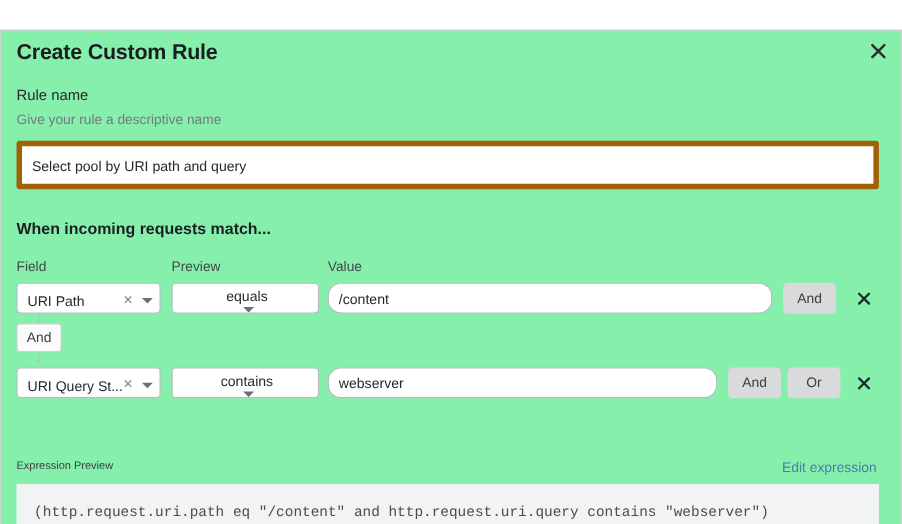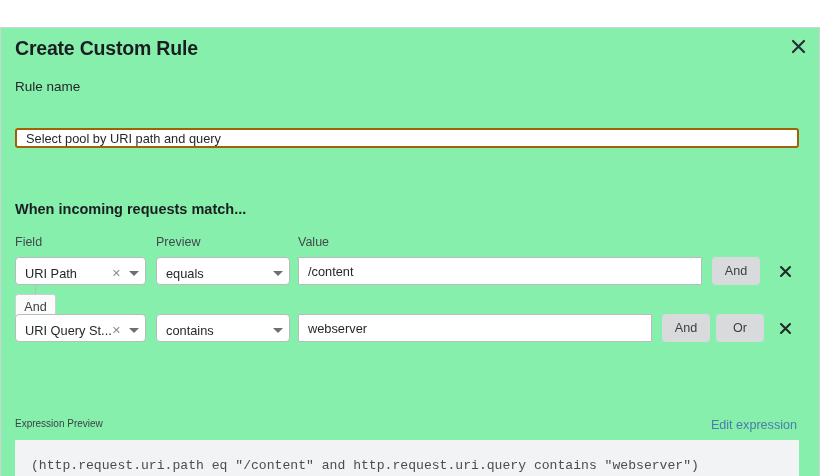--- a/index.html
+++ b/index.html
@@ -63,22 +63,22 @@
     left: 14px;
     top: 74px;
     font-size: 12.5px;
     color: #76797c;
   }
   .rule-name-input {
     position: absolute;
     left: 14px;
     top: 100px;
     width: 784px;
-    height: 20px;
-    border: 2px solid #a16207;
+    height: 44px;
+    border: 5px solid #a16207;
     border-radius: 3px;
     background: #fff;
     font-family: "Liberation Sans", sans-serif;
     font-size: 12.8px;
     color: #24282b;
     padding: 0 9px;
     outline: none;
   }
 
   
@@ -98,21 +98,21 @@
     font-size: 12.5px;
     color: #44484b;
   }
   .col-label.field    { left: 14px; }
   .col-label.operator { left: 155px; }
   .col-label.value    { left: 297px; }
 
   
   .cond-row { position: absolute; left: 0; width: 820px; height: 28px; }
   .cond-row.r1 { top: 229px; }
-  .cond-row.r2 { top: 286px; text-decoration: underline; }
+  .cond-row.r2 { top: 306px; text-decoration: underline; }
 
   .select-box {
     position: absolute;
     height: 28px;
     border: 1px solid #b9bcbf;
     border-radius: 4px;
     background: #fff;
     display: flex;
     align-items: center;
     padding: 4px 6px 0 9px;
@@ -122,21 +122,21 @@
     white-space: nowrap;
     overflow: hidden;
   }
   .select-box .sel-text {
     flex: 1 1 auto;
     overflow: hidden;
     text-overflow: ellipsis;
     white-space: nowrap;
   }
   .field-select    { left: 14px;  width: 131px; }
-  .operator-select { left: 155px; width: 134px; }
+  .operator-select { left: 155px; width: 134px; flex-direction: column; }
 
   .clear-x {
     flex: 0 0 auto;
     font-size: 11px;
     color: #8a8d90;
     margin-right: 6px;
     line-height: 1;
     cursor: pointer;
   }
   .caret {
@@ -146,21 +146,21 @@
     border-right: 5px solid transparent;
     border-top: 5.5px solid #6d7073;
     margin-left: 2px;
   }
 
   .value-input {
     position: absolute;
     left: 297px;
     height: 28px;
     border: 1px solid #b9bcbf;
-    border-radius: 1px;
+    border-radius: 12px;
     background: #fff;
     font-family: "Liberation Sans", sans-serif;
     font-size: 12.8px;
     color: #24282b;
     padding: 0 9px;
     outline: none;
   }
   .value-input.w1 { width: 404px; }
   .value-input.w2 { width: 354px; }
 
@@ -270,20 +270,21 @@
 <div class="modal">
 
   <div class="modal-title">Create Custom Rule</div>
   <button class="close-btn" aria-label="Close">
     <svg width="15" height="15" viewBox="0 0 15 15">
       <path d="M2 2 L13 13 M13 2 L2 13" stroke="#2b2e31" stroke-width="2.2" stroke-linecap="round"></path>
     </svg>
   </button>
 
   <div class="rule-name-label">Rule name</div>
+  <div class="rule-name-sub">Give your rule a descriptive name</div>
   <input class="rule-name-input" value="Select pool by URI path and query" style="">
 
   <div class="match-heading">When incoming requests match...</div>
 
   <div class="col-label field">Field</div>
   <div class="col-label operator">Preview</div>
   <div class="col-label value">Value</div>
 
   <div class="cond-row r1">
     <div class="select-box field-select">

